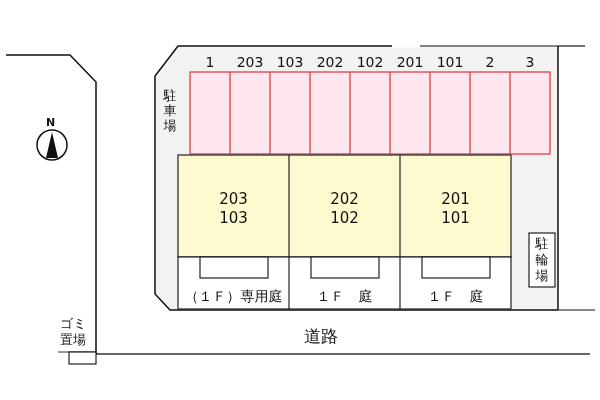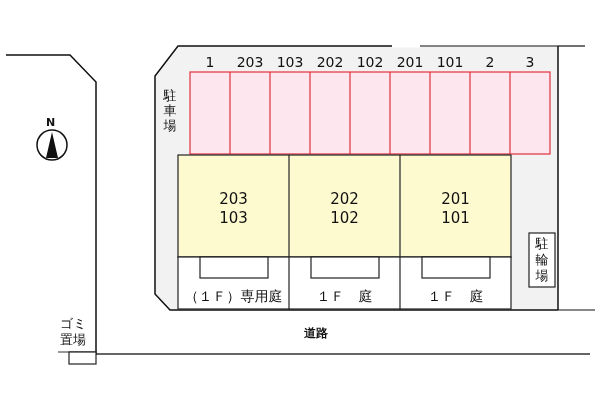--- a/index.html
+++ b/index.html
@@ -98,18 +98,18 @@
 <div class="garden" style="left:178px;top:288px;width:111px;">（１Ｆ）専用庭</div>
 <div class="garden" style="left:289px;top:288px;width:111px;">１Ｆ　庭</div>
 <div class="garden" style="left:400px;top:288px;width:111px;">１Ｆ　庭</div>
 
 <div class="lbl vert" style="left:534px;top:236px;font-size:13px;line-height:16px;">
   <div>駐</div>
   <div>輪</div>
   <div>場</div>
 </div>
 
-<div class="lbl" style="left:304px;top:325px;font-size:12px;font-weight:bold;">道路</div>
+<div class="lbl" style="left:304px;top:325px;font-size:17px;">道路</div>
 
 <div class="lbl" style="left:60px;top:316px;font-size:13px;line-height:16px;width:34px;">
   <div>ゴミ</div>
   <div>置場</div>
 </div>
 
 </body></html>

